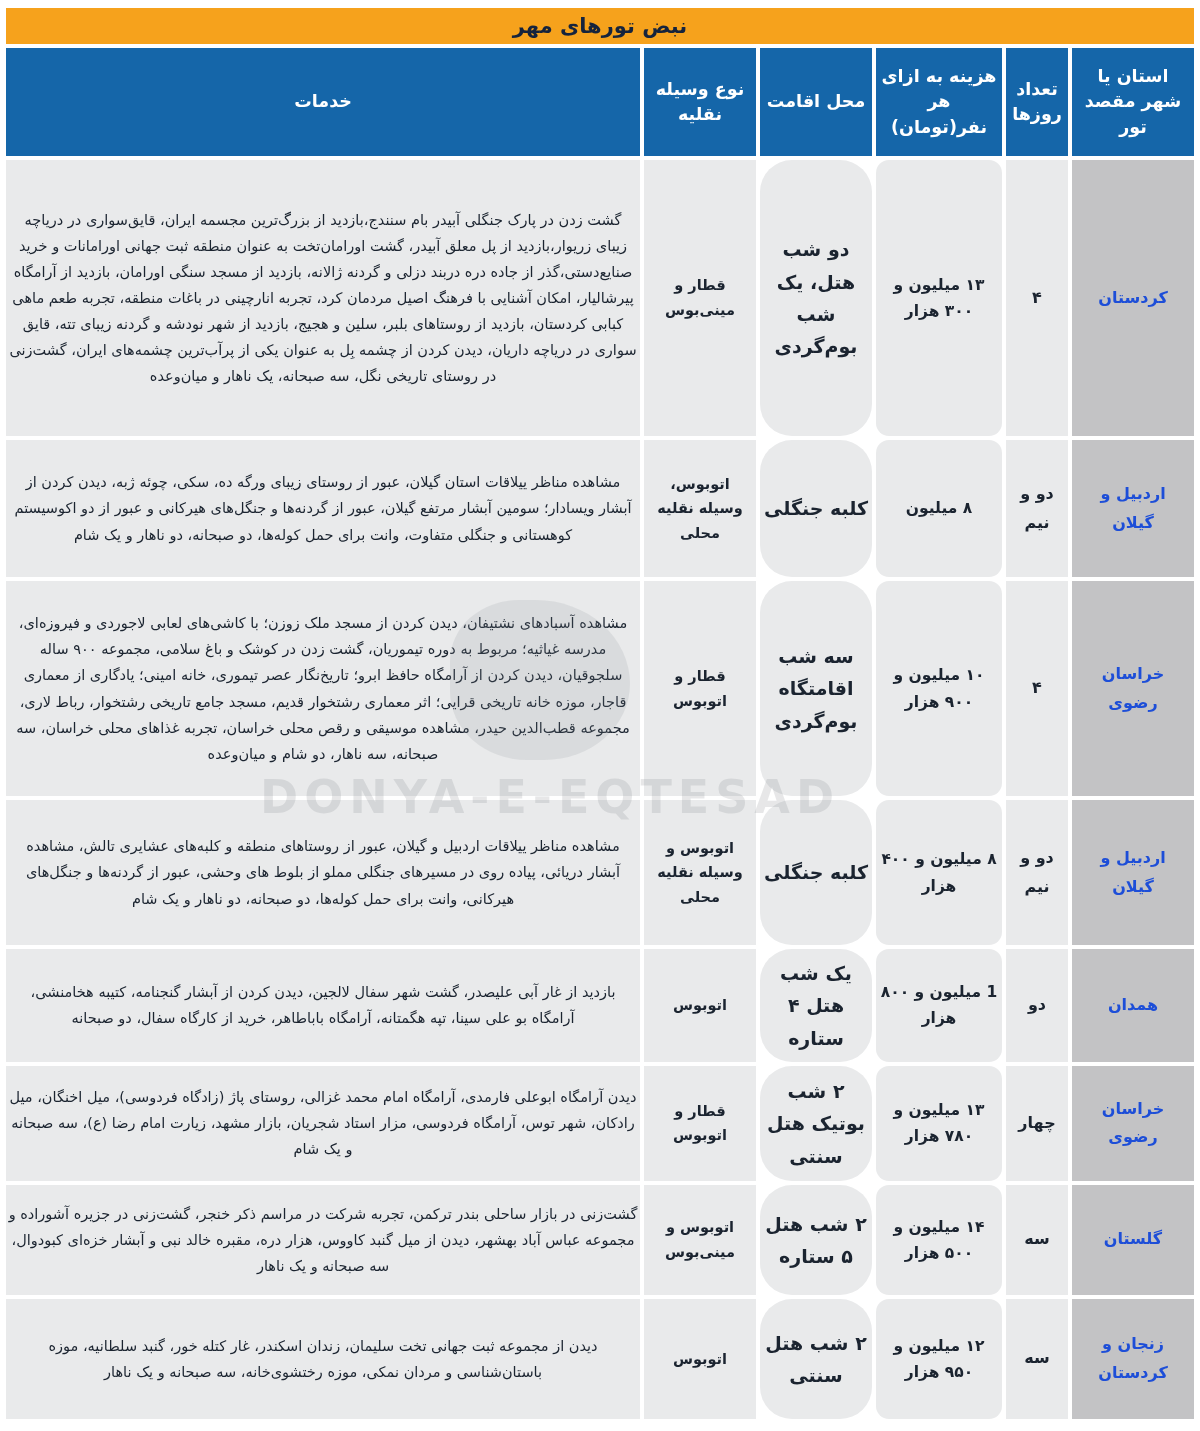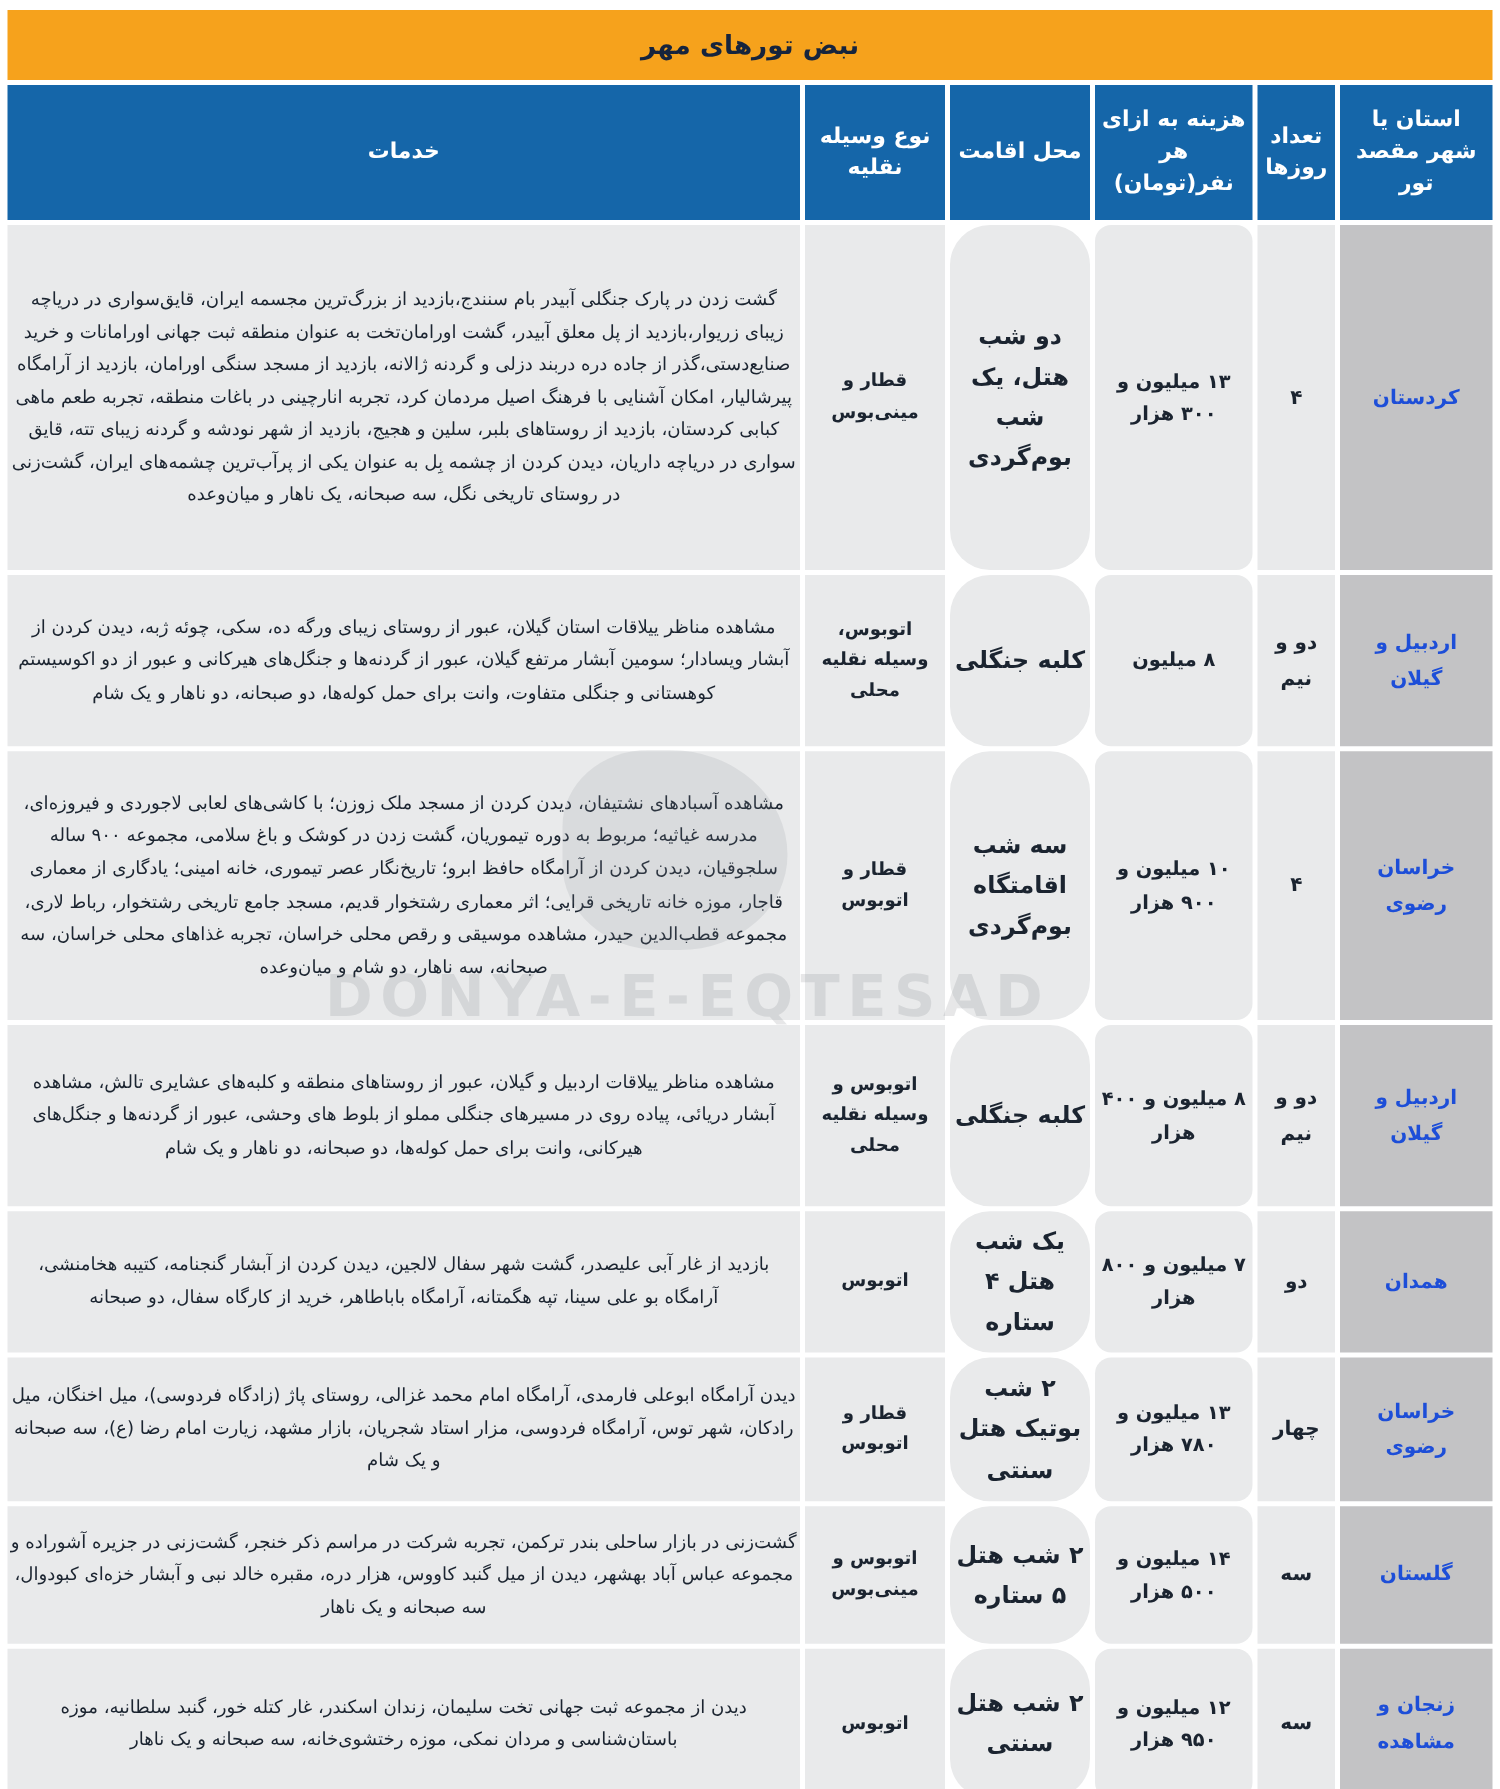--- a/index.html
+++ b/index.html
@@ -13,21 +13,21 @@
     width:1200px;
     min-height:1431px;
     box-sizing:border-box;
     padding:8px 2px 6px 2px;
     background:#ffffff;
     direction:rtl;
     overflow:hidden;
   }
   .banner{
     margin:0 4px;
-    height:56px;
+    height:36px;
     background:var(--banner,#f6a21c);
     display:flex;
     align-items:center;
     justify-content:center;
   }
   .banner .title{
     font-size:21px;
     font-weight:bold;
     color:#16243d;
   }
@@ -169,21 +169,21 @@
         <td class="dest">اردبیل و گیلان</td>
         <td class="days">دو و نیم</td>
         <td class="cost">۸ میلیون و ۴۰۰ هزار</td>
         <td class="acc">کلبه جنگلی</td>
         <td class="veh">اتوبوس و وسیله نقلیه محلی</td>
         <td class="srv">مشاهده مناظر ییلاقات اردبیل و گیلان، عبور از روستاهای منطقه و کلبه‌های عشایری تالش، مشاهده آبشار دریائی، پیاده روی در مسیرهای جنگلی مملو از بلوط های وحشی، عبور از گردنه‌ها و جنگل‌های هیرکانی، وانت برای حمل کوله‌ها، دو صبحانه، دو ناهار و یک شام</td>
       </tr>
       <tr class="r5">
         <td class="dest">همدان</td>
         <td class="days">دو</td>
-        <td class="cost">۷ میلیون و ۸۰۰ هزار</td>
+        <td class="cost">1 میلیون و ۸۰۰ هزار</td>
         <td class="acc">یک شب هتل ۴ ستاره</td>
         <td class="veh">اتوبوس</td>
         <td class="srv">بازدید از غار آبی علیصدر، گشت شهر سفال لالجین، دیدن کردن از آبشار گنجنامه، کتیبه هخامنشی، آرامگاه بو علی سینا، تپه هگمتانه، آرامگاه باباطاهر، خرید از کارگاه سفال، دو صبحانه</td>
       </tr>
       <tr class="r6">
         <td class="dest">خراسان رضوی</td>
         <td class="days">چهار</td>
         <td class="cost">۱۳ میلیون و ۷۸۰ هزار</td>
         <td class="acc">۲ شب بوتیک هتل سنتی</td>
         <td class="veh">قطار و اتوبوس</td>
@@ -191,21 +191,21 @@
       </tr>
       <tr class="r7">
         <td class="dest">گلستان</td>
         <td class="days">سه</td>
         <td class="cost">۱۴ میلیون و ۵۰۰ هزار</td>
         <td class="acc">۲ شب هتل ۵ ستاره</td>
         <td class="veh">اتوبوس و مینی‌بوس</td>
         <td class="srv">گشت‌زنی در بازار ساحلی بندر ترکمن، تجربه شرکت در مراسم ذکر خنجر، گشت‌زنی در جزیره آشوراده و مجموعه عباس آباد بهشهر، دیدن از میل گنبد کاووس، هزار دره، مقبره خالد نبی و آبشار خزه‌ای کبودوال، سه صبحانه و یک ناهار</td>
       </tr>
       <tr class="r8">
-        <td class="dest">زنجان و مشاهده</td>
+        <td class="dest">زنجان و کردستان</td>
         <td class="days">سه</td>
         <td class="cost">۱۲ میلیون و ۹۵۰ هزار</td>
         <td class="acc">۲ شب هتل سنتی</td>
         <td class="veh">اتوبوس</td>
         <td class="srv">دیدن از مجموعه ثبت جهانی تخت سلیمان، زندان اسکندر، غار کتله خور، گنبد سلطانیه، موزه باستان‌شناسی و مردان نمکی، موزه رختشوی‌خانه، سه صبحانه و یک ناهار</td>
       </tr>
     </tbody>
   </table>
 
   <div class="watermark">

